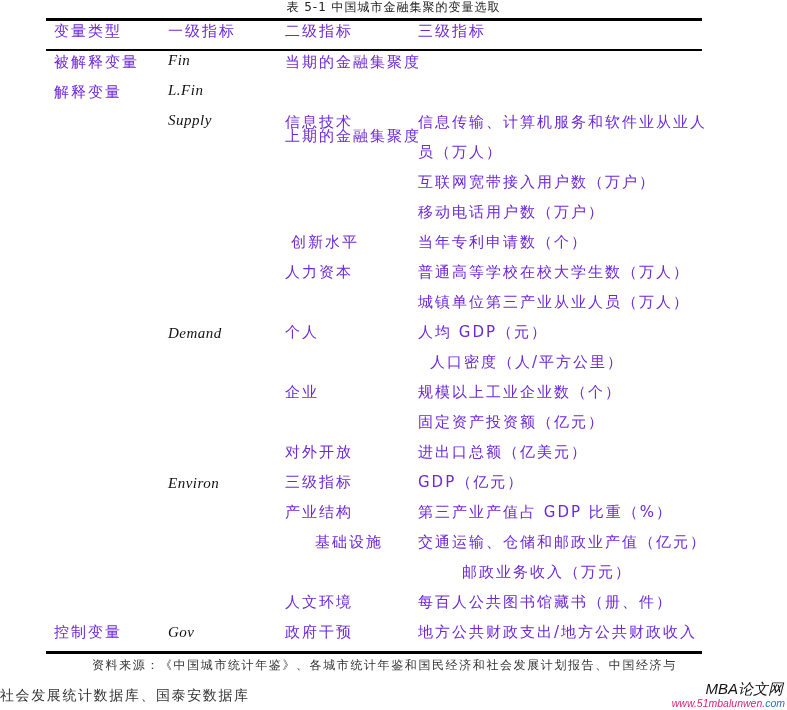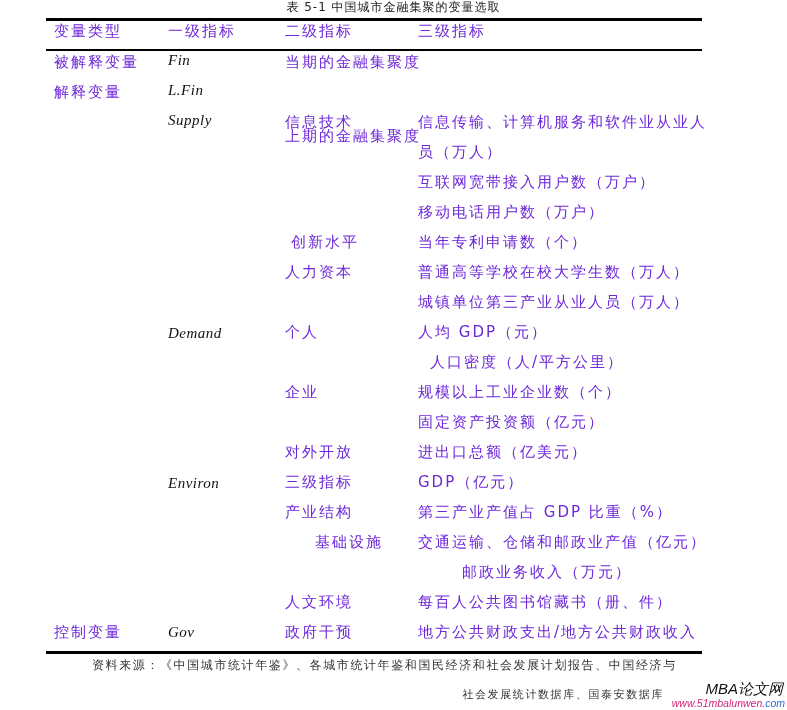--- a/index.html
+++ b/index.html
@@ -8,21 +8,21 @@
   .caption { position: absolute; top: -1px; left: 0; width: 787px; text-align: center;
              font-size: 12px; letter-spacing: 1px; color: #222; }
   .rule { position: absolute; left: 46px; width: 656px; background: #000; }
   .rule.top { top: 18px; height: 3px; }
   .rule.mid { top: 49px; height: 2px; }
   .rule.bot { top: 651px; height: 3px; }
   .cell { position: absolute; font-size: 15px; letter-spacing: 2px; white-space: nowrap; color: #6d28d9; }
   .ital { font-family: "Liberation Serif", serif; font-style: italic; font-size: 15px; letter-spacing: 0.5px; color: #111; }
   .c1 { left: 54px; } .c2 { left: 168px; } .c3 { left: 285px; } .c4 { left: 418px; }
   .source { position: absolute; left: 48px; top: 657px; font-size: 12px; letter-spacing: 1.6px; color: #333; white-space: nowrap; margin-left: 44px; }
-  .source2 { position: absolute; left: 0; width: 664px; top: 687px; text-align: right; font-size: 11px; letter-spacing: 1.6px; color: #333; }
+  .source2 { position: absolute; left: 0; width: 664px; top: 687px; text-align: left; font-size: 14px; letter-spacing: 1.6px; color: #333; }
   .wm1 { position: absolute; right: 4px; top: 680px; font-family: "Liberation Sans", sans-serif; font-style: italic; font-weight: normal; font-size: 15px; color: #111; }
   .wm2 { position: absolute; right: 2px; top: 697px; font-family: "Liberation Sans", sans-serif; font-style: italic; font-size: 10.5px; color: #d4237a; }
   .wm2 .com { color: #2a6fd6; }
 </style>
 </head>
 <body>
 
 <div class="caption">表 5-1   中国城市金融集聚的变量选取</div>
 <div class="rule top"></div>
 

